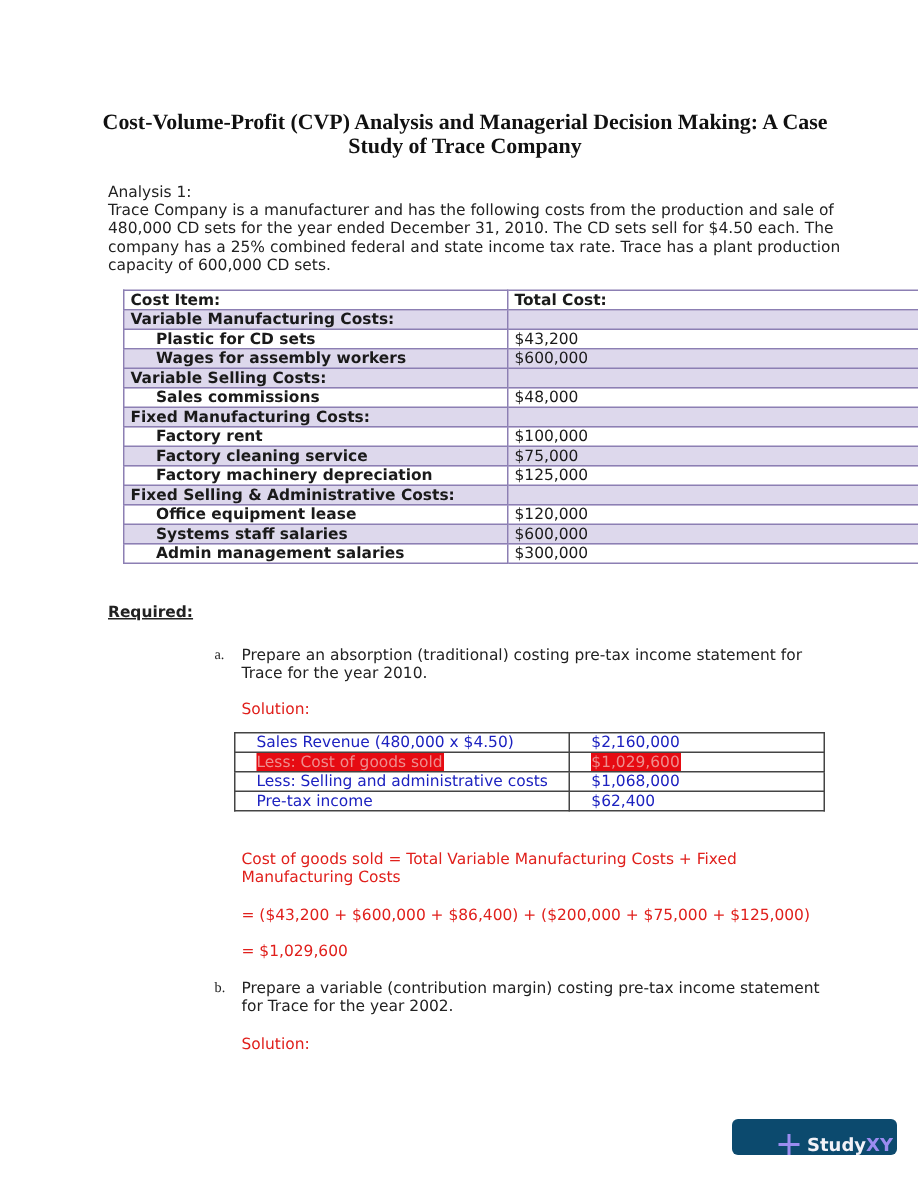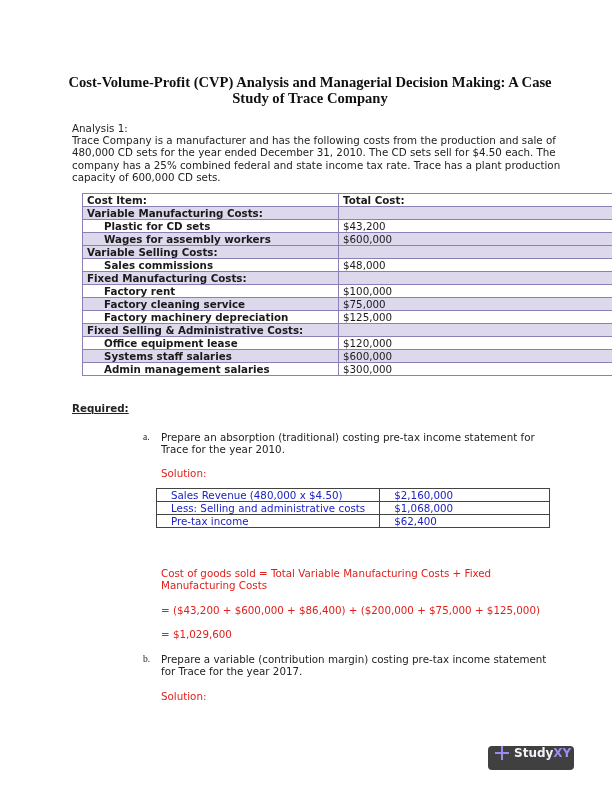--- a/index.html
+++ b/index.html
@@ -18,21 +18,21 @@
   .item { position: absolute; left: 143px; width: 410px; font-size: 10.3px; line-height: 12.3px; color: #222; }
   .item .marker { position: absolute; left: 0; top: 0; font-family: "Liberation Serif", serif; font-size: 9.5px; }
   .item .txt { margin-left: 18px; }
   .solution { position: absolute; left: 161px; font-size: 10.3px; color: #e0201c; }
   table.income { position: absolute; left: 156px; top: 488px; width: 394px; border-collapse: collapse; font-size: 10.3px; color: #1d22c0; }
   table.income td { border: 1px solid #444; padding: 0 14px; height: 12px; line-height: 12px; white-space: nowrap; }
   table.income td.c1 { width: 190px; }
   table.income span.hl { background: #e60b12; color: #ee8d8d; padding-right: 1px; }
   .calc { position: absolute; left: 161px; width: 390px; font-size: 10.3px; line-height: 12.2px; color: #e0201c; }
   .calc p { margin: 0; }
-  .badge { position: absolute; left: 488px; top: 746px; width: 86px; height: 24px; background: #404040; border-radius: 4px; display: flex; align-items: flex-start; }
+  .badge { position: absolute; left: 488px; top: 746px; width: 86px; height: 24px; background: #0c4a6e; border-radius: 4px; display: flex; align-items: flex-end; padding-left: 24px; }
   .badge .plus { position: relative; width: 14px; height: 14px; margin-left: 7px; }
   .badge .plus::before, .badge .plus::after { content: ""; position: absolute; background: #9b8cf0; }
   .badge .plus::before { left: 6px; top: 0; width: 2px; height: 14px; }
   .badge .plus::after { left: 0; top: 6px; width: 14px; height: 2px; }
   .badge .brand { margin-left: 5px; font-family: "DejaVu Sans", sans-serif; font-weight: bold; font-size: 12px; color: #f2f2f8; }
   .badge .brand .xy { color: #9b8cf0; }
 </style>
 </head>
 <body>
 
@@ -112,38 +112,42 @@
 </div>
 <div class="solution" style="top:467px">Solution:</div>
 
 <table class="income">
   <tbody id="income-body">
       <tr>
         <td class="c1"><span>Sales Revenue (480,000 x $4.50)</span></td>
         <td><span>$2,160,000</span></td>
       </tr>
       <tr>
+        <td class="c1"><span class="hl">Less: Cost of goods sold</span></td>
+        <td><span class="hl">$1,029,600</span></td>
+      </tr>
+      <tr>
         <td class="c1"><span>Less: Selling and administrative costs</span></td>
         <td><span>$1,068,000</span></td>
       </tr>
       <tr>
         <td class="c1"><span>Pre-tax income</span></td>
         <td><span>$62,400</span></td>
       </tr>
     </tbody>
 </table>
 
 <div class="calc" style="top:567px">
   <p>Cost of goods sold = Total Variable Manufacturing Costs + Fixed Manufacturing Costs</p>
 </div>
 <div class="calc" style="top:604px">= ($43,200 + $600,000 + $86,400) + ($200,000 + $75,000 + $125,000)</div>
 <div class="calc" style="top:628px">= $1,029,600</div>
 
 <div class="item" style="top:653px">
   <span class="marker">b.</span>
-  <div class="txt">Prepare a variable (contribution margin) costing pre-tax income statement for Trace for the year 2017.</div>
+  <div class="txt">Prepare a variable (contribution margin) costing pre-tax income statement for Trace for the year 2002.</div>
 </div>
 <div class="solution" style="top:690px">Solution:</div>
 
 <div class="badge">
   <span class="plus"></span>
   <span class="brand"><span>Study</span><span class="xy">XY</span></span>
 </div>
 
 </body></html>

